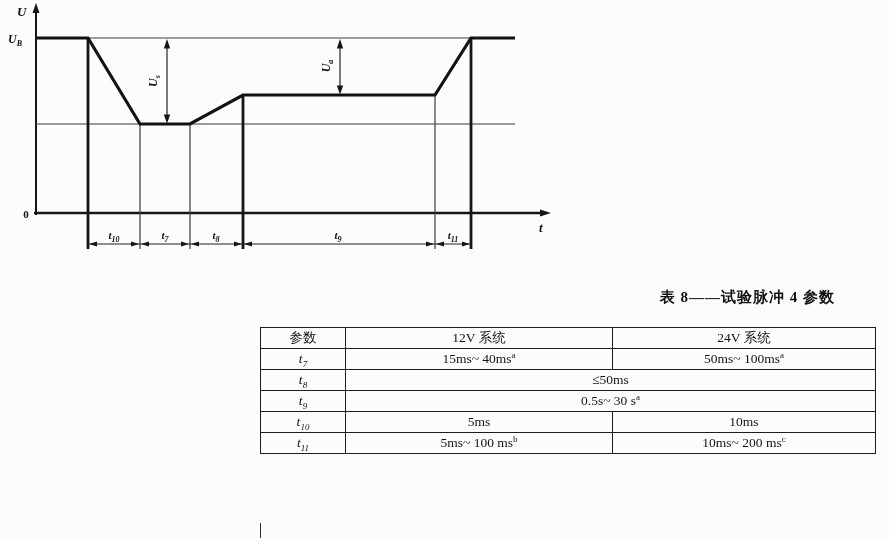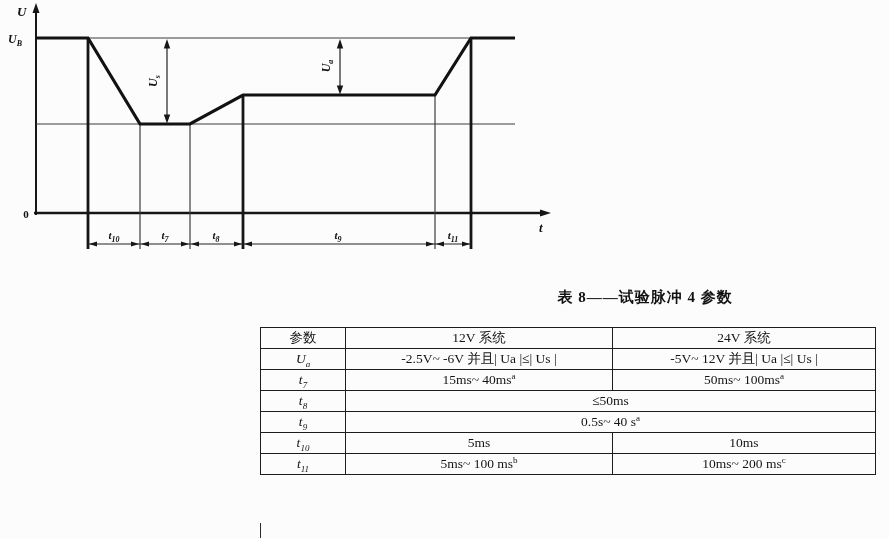--- a/index.html
+++ b/index.html
@@ -21,21 +21,21 @@
   .dim{stroke:#222;stroke-width:1.2;}
   .ah{fill:#161616;stroke:none;}
   .axlabel{font:italic bold 13px "Liberation Serif", serif;fill:#111;}
   .levlabel{font:italic bold 12px "Liberation Serif", serif;fill:#111;}
   .dlabel{font:italic bold 11px "Liberation Serif", serif;fill:#111;text-anchor:middle;}
   .subs{font-size:8px;}
   .zerolabel{font:bold 11px "Liberation Serif", serif;fill:#111;text-anchor:middle;}
   
   .tbl-title{
     position:absolute;left:455px;top:288px;width:380px;
-    text-align:center;font:bold 15px "Liberation Serif", serif;color:#111;
+    text-align:right;font:bold 15px "Liberation Serif", serif;color:#111;
     letter-spacing:1px;
   }
   .doc-table{
     position:absolute;left:260px;top:327px;
     border-collapse:collapse;table-layout:fixed;
   }
   .doc-table th,.doc-table td{
     border:1.2px solid #1d1d1d;
     height:20px;
     padding:0 7px;
@@ -132,36 +132,31 @@
       </colgroup>
     <thead>
       <tr>
         <th>参数</th>
         <th>12V 系统</th>
         <th>24V 系统</th>
       </tr>
     </thead>
     <tbody>
       <tr>
-        <td class="pcell"><span>U</span><sub>a</sub></td>
-        <td>-2.5V~ -6V 并且| Ua |≤| Us |</td>
-        <td>-5V~ 12V 并且| Ua |≤| Us |</td>
-      </tr>
-      <tr>
         <td class="pcell"><span>t</span><sub>7</sub></td>
         <td><span>15ms~ 40ms</span><sup>a</sup></td>
         <td><span>50ms~ 100ms</span><sup>a</sup></td>
       </tr>
       <tr>
         <td class="pcell"><span>t</span><sub>8</sub></td>
         <td colspan="2">≤50ms</td>
       </tr>
       <tr>
         <td class="pcell"><span>t</span><sub>9</sub></td>
-        <td colspan="2"><span>0.5s~ 40 s</span><sup>a</sup></td>
+        <td colspan="2"><span>0.5s~ 30 s</span><sup>a</sup></td>
       </tr>
       <tr>
         <td class="pcell"><span>t</span><sub>10</sub></td>
         <td>5ms</td>
         <td>10ms</td>
       </tr>
       <tr>
         <td class="pcell"><span>t</span><sub>11</sub></td>
         <td><span>5ms~ 100 ms</span><sup>b</sup></td>
         <td><span>10ms~ 200 ms</span><sup>c</sup></td>

